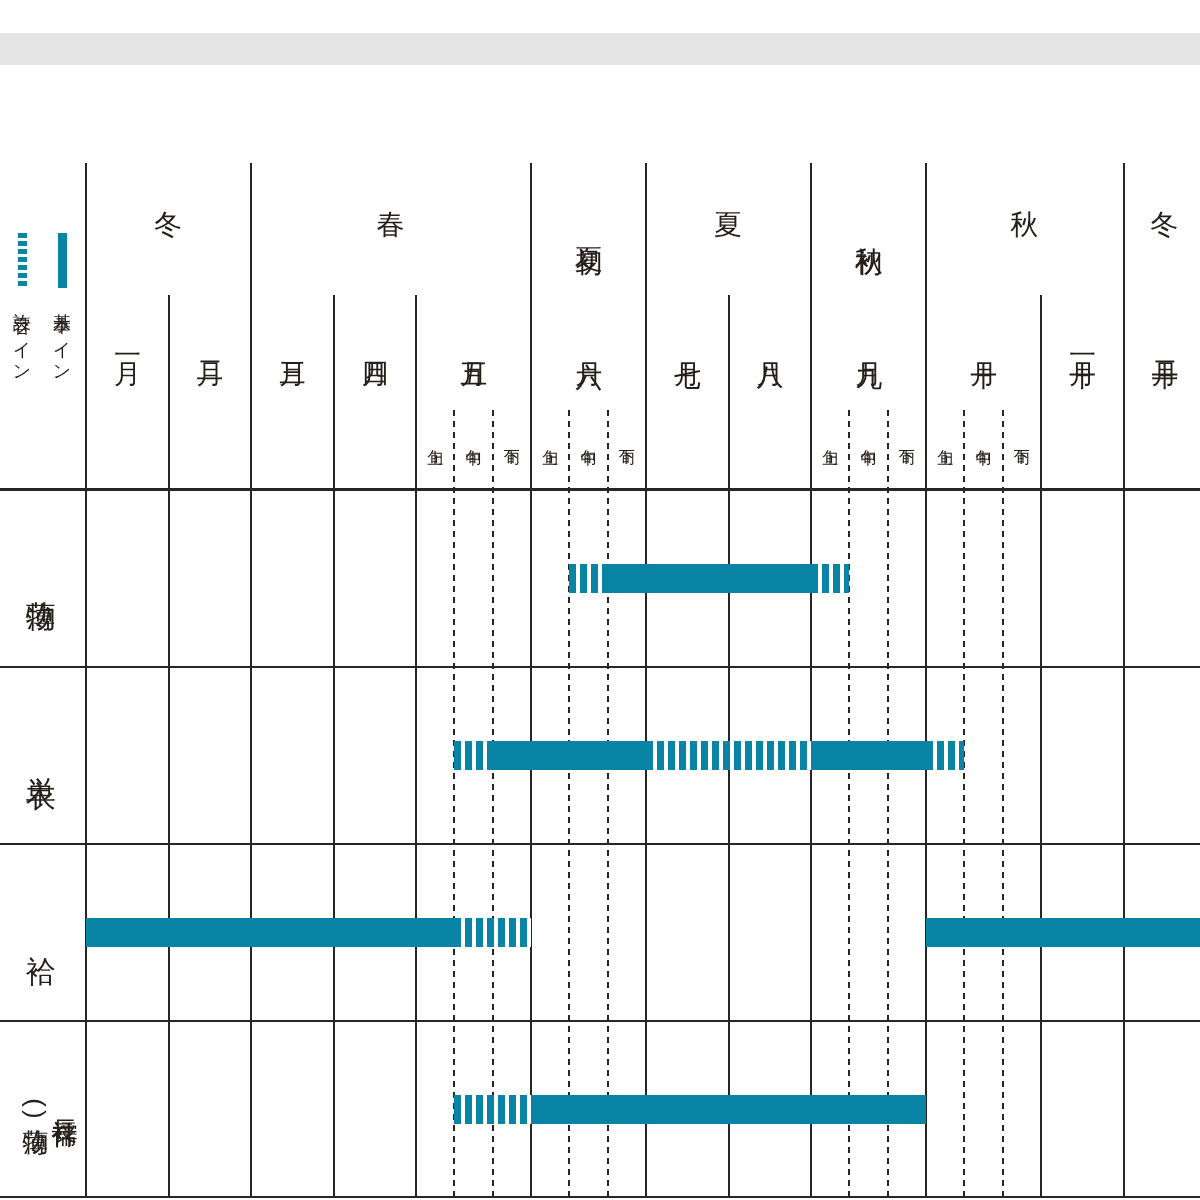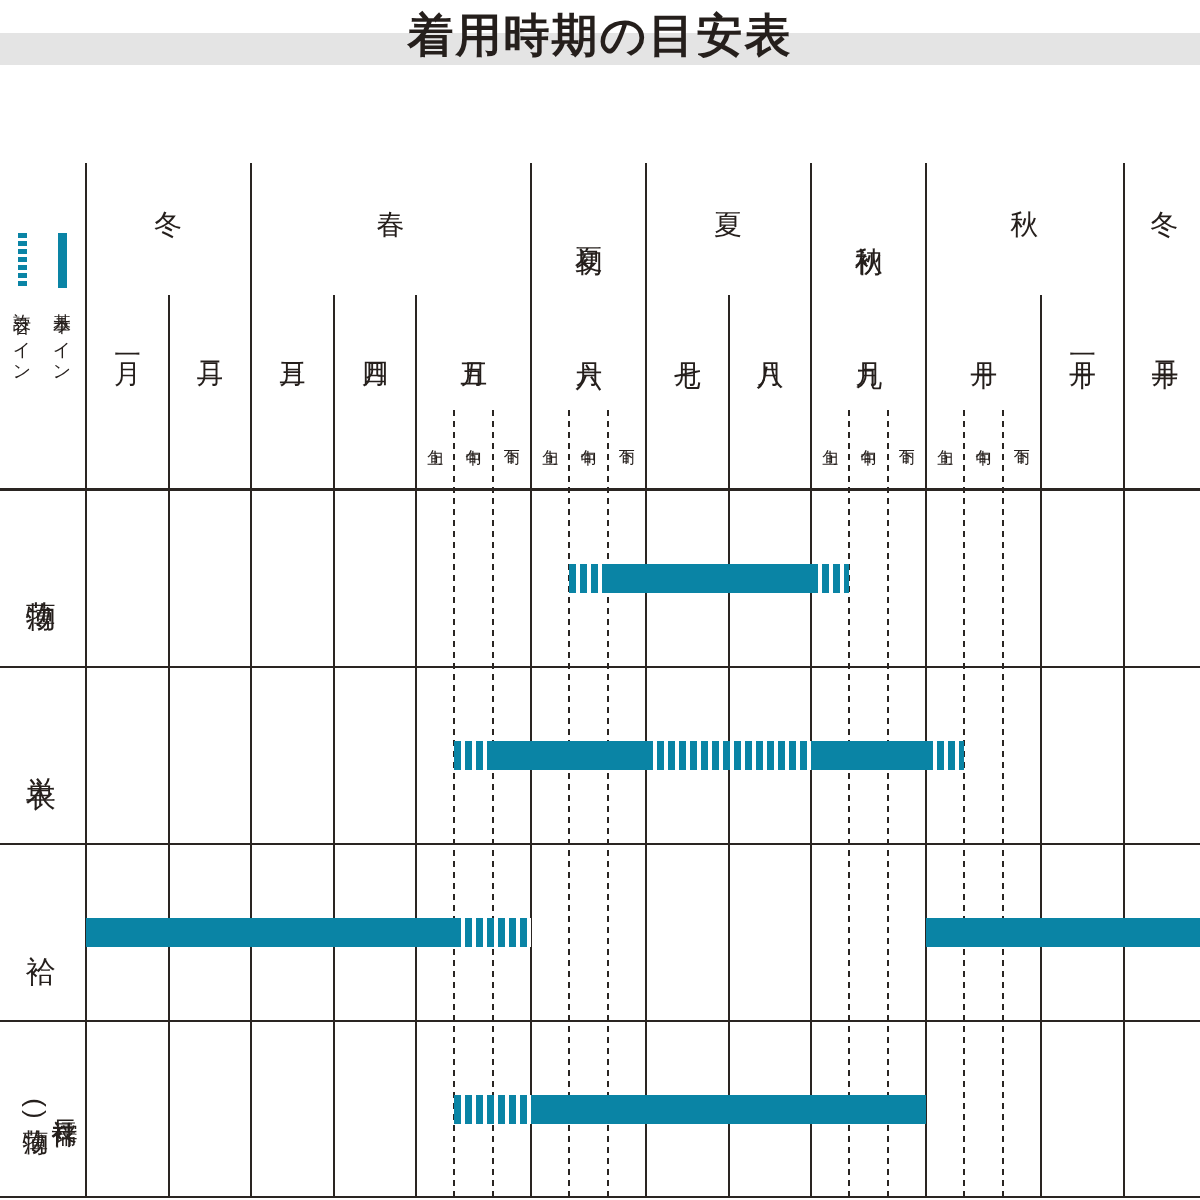--- a/index.html
+++ b/index.html
@@ -31,21 +31,20 @@
   .swatch{width:9px;height:55px;}
   .swatch.solid{background:var(--bar);}
   .swatch.dashed{background:repeating-linear-gradient(to bottom,var(--bar) 0 5px,#fff 5px 8px);}
   .legend-label{font-size:18px;line-height:1.0;margin-top:11px;letter-spacing:3px;}
 </style>
 </head>
 <body>
 
 <div id="stage">
   <div class="title-band"></div>
-  <h1 class="page-title">着用時期の目安表</h1>
 
   <div id="chart">
       <div class="vline" style="left: 85px; top: 163px; height: 1034px;"></div>
       <div class="vline" style="left: 167.5px; top: 295px; height: 902px;"></div>
       <div class="vline" style="left: 250px; top: 163px; height: 1034px;"></div>
       <div class="vline" style="left: 332.5px; top: 295px; height: 902px;"></div>
       <div class="vline" style="left: 415px; top: 295px; height: 902px;"></div>
       <div class="vline" style="left: 530px; top: 163px; height: 1034px;"></div>
       <div class="vline" style="left: 645px; top: 163px; height: 1034px;"></div>
       <div class="vline" style="left: 727.5px; top: 295px; height: 902px;"></div>

